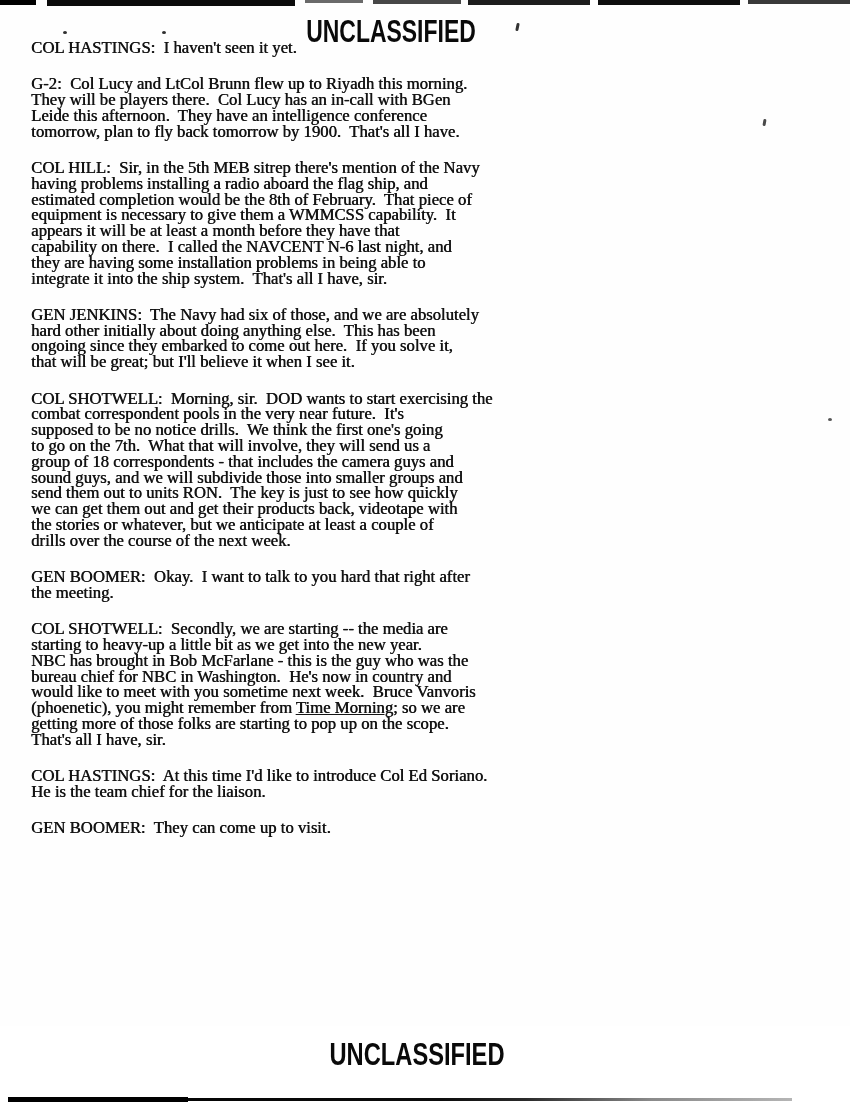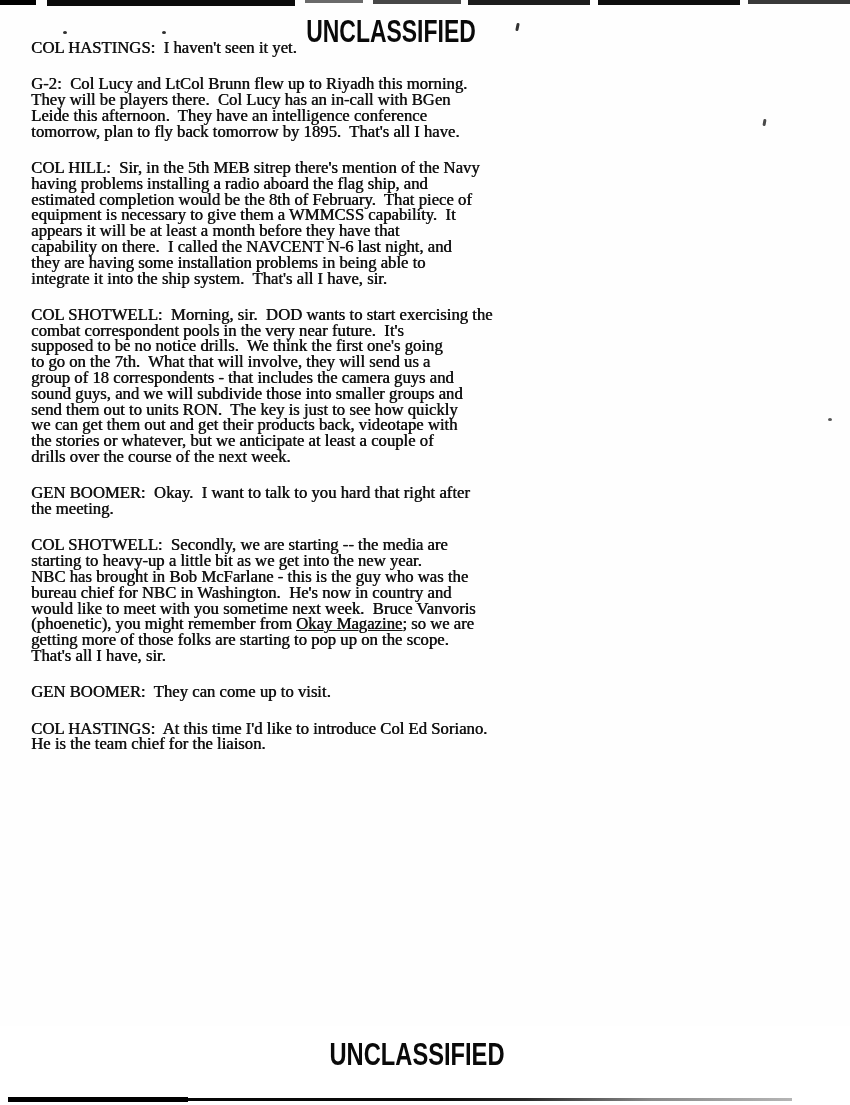--- a/index.html
+++ b/index.html
@@ -76,50 +76,54 @@
   <div class="artifact speck" style="left:828px; top:418px; width:4px; height:3px; background:#555;"></div>
 
   <div class="classification top">UNCLASSIFIED</div>
   <div class="classification bottom">UNCLASSIFIED</div>
 
   <div class="transcript">
       <div class="para">COL HASTINGS:  I haven't seen it yet.</div>
       <div class="para">G-2:  Col Lucy and LtCol Brunn flew up to Riyadh this morning.
 They will be players there.  Col Lucy has an in-call with BGen
 Leide this afternoon.  They have an intelligence conference
-tomorrow, plan to fly back tomorrow by 1895.  That's all I have.</div>
+tomorrow, plan to fly back tomorrow by 1900.  That's all I have.</div>
       <div class="para">COL HILL:  Sir, in the 5th MEB sitrep there's mention of the Navy
 having problems installing a radio aboard the flag ship, and
 estimated completion would be the 8th of February.  That piece of
 equipment is necessary to give them a WMMCSS capability.  It
 appears it will be at least a month before they have that
 capability on there.  I called the NAVCENT N-6 last night, and
 they are having some installation problems in being able to
 integrate it into the ship system.  That's all I have, sir.</div>
+      <div class="para">GEN JENKINS:  The Navy had six of those, and we are absolutely
+hard other initially about doing anything else.  This has been
+ongoing since they embarked to come out here.  If you solve it,
+that will be great; but I'll believe it when I see it.</div>
       <div class="para">COL SHOTWELL:  Morning, sir.  DOD wants to start exercising the
 combat correspondent pools in the very near future.  It's
 supposed to be no notice drills.  We think the first one's going
 to go on the 7th.  What that will involve, they will send us a
 group of 18 correspondents - that includes the camera guys and
 sound guys, and we will subdivide those into smaller groups and
 send them out to units RON.  The key is just to see how quickly
 we can get them out and get their products back, videotape with
 the stories or whatever, but we anticipate at least a couple of
 drills over the course of the next week.</div>
       <div class="para">GEN BOOMER:  Okay.  I want to talk to you hard that right after
 the meeting.</div>
       <div class="para">COL SHOTWELL:  Secondly, we are starting -- the media are
 starting to heavy-up a little bit as we get into the new year.
 NBC has brought in Bob McFarlane - this is the guy who was the
 bureau chief for NBC in Washington.  He's now in country and
 would like to meet with you sometime next week.  Bruce Vanvoris
-(phoenetic), you might remember from <span class="u">Okay Magazine</span>; so we are
+(phoenetic), you might remember from <span class="u">Time Morning</span>; so we are
 getting more of those folks are starting to pop up on the scope.
 That's all I have, sir.</div>
-      <div class="para">GEN BOOMER:  They can come up to visit.</div>
       <div class="para">COL HASTINGS:  At this time I'd like to introduce Col Ed Soriano.
 He is the team chief for the liaison.</div>
+      <div class="para">GEN BOOMER:  They can come up to visit.</div>
     </div>
 
   <div class="artifact bottom-rule" style="background:linear-gradient(90deg,#000 0%,#0c0c0c 55%,#2a2a2a 66%,#8a8a8a 82%,#b5b5b5 100%);"></div>
   <div class="artifact bottom-rule-thick"></div>
 
 </div>
 
 </body></html>

